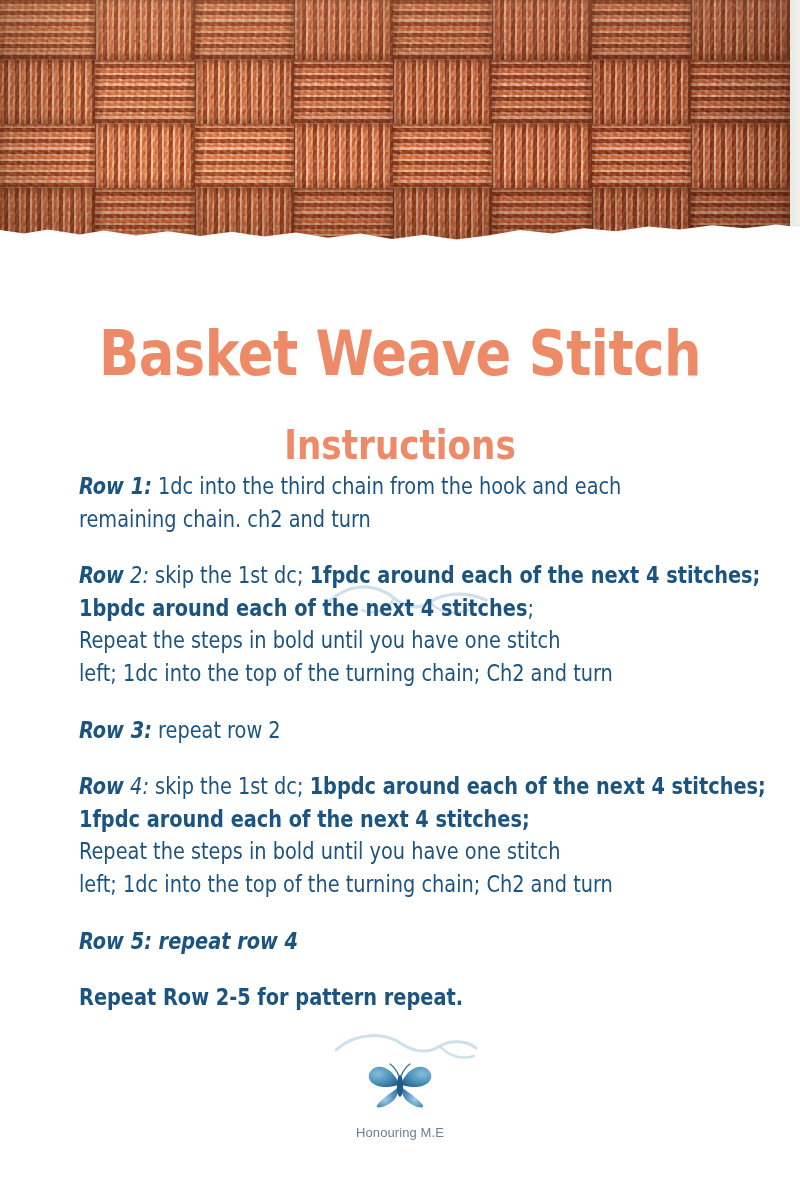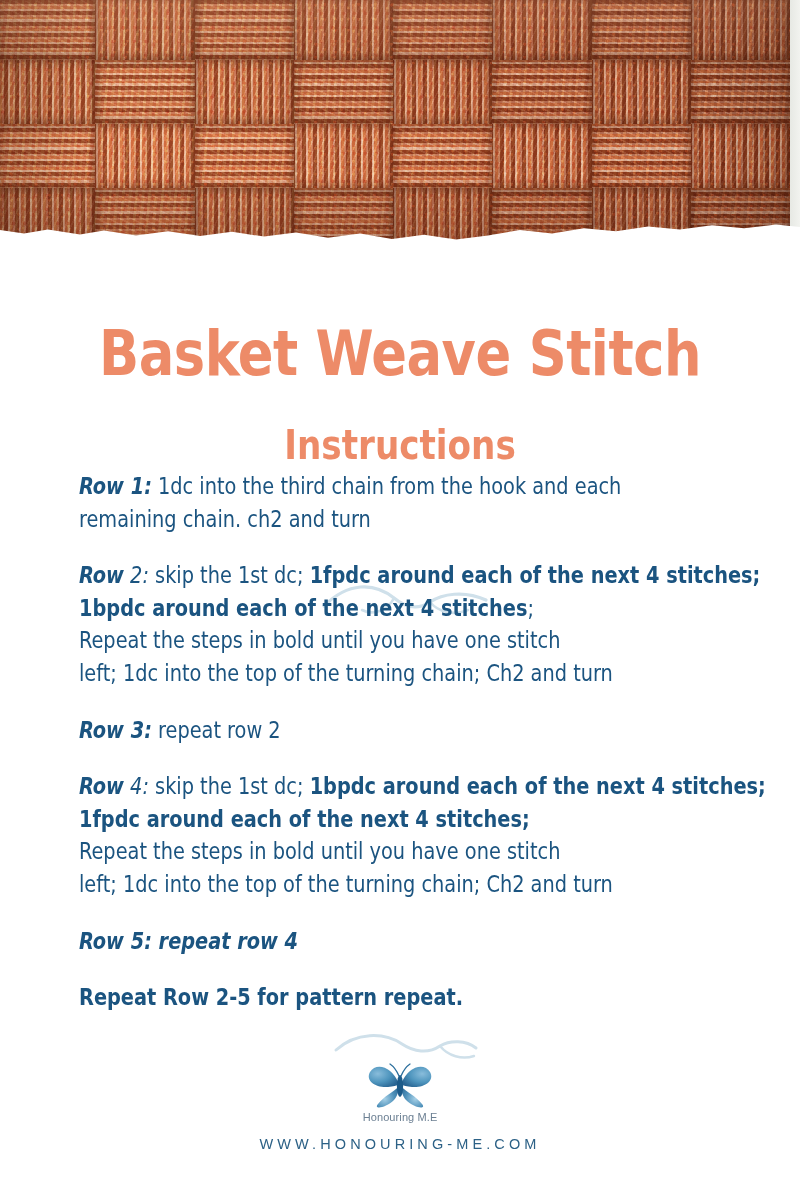--- a/index.html
+++ b/index.html
@@ -170,23 +170,23 @@
   
   #footer {
     position: absolute;
     left: 0; right: 0;
     top: 1060px;
     text-align: center;
   }
   #logo-mark { display: block; margin: 0 auto; }
   #logo-name {
     display: block;
-    margin-top: 1px;
+    margin-top: 15px;
     font-family: "Liberation Sans", sans-serif;
-    font-size: 11px;
+    font-size: 13px;
     color: #6b7f92;
     letter-spacing: .1px;
   }
   #site-url {
     display: block;
     margin-top: 13px;
     font-family: "Liberation Sans", sans-serif;
     font-size: 14.5px;
     letter-spacing: 4.1px;
     color: #2c6186;
@@ -310,14 +310,13 @@
 
     <path d="M35 26 C 30 32, 20 36, 14 44 C 9 50, 22 48, 30 40 C 33 37, 35 31, 35 26 Z" fill="url(#wgC)" opacity=".9"></path>
     <path d="M37 26 C 42 32, 52 36, 58 44 C 63 50, 50 48, 42 40 C 39 37, 37 31, 37 26 Z" fill="url(#wgD)" opacity=".9"></path>
 
     <ellipse cx="36" cy="26" rx="3.1" ry="11" fill="#1d5b89"></ellipse>
 
     <path d="M35 16 C 32 9, 29 6, 26 4" fill="none" stroke="#2a6e9c" stroke-width="1.3" stroke-linecap="round"></path>
     <path d="M37 16 C 40 9, 43 6, 46 4" fill="none" stroke="#2a6e9c" stroke-width="1.3" stroke-linecap="round"></path>
   </svg>
   <span id="logo-name">Honouring M.E</span>
-  <span id="site-url">WWW.HONOURING-ME.COM</span>
 </div>
 
 </body></html>

